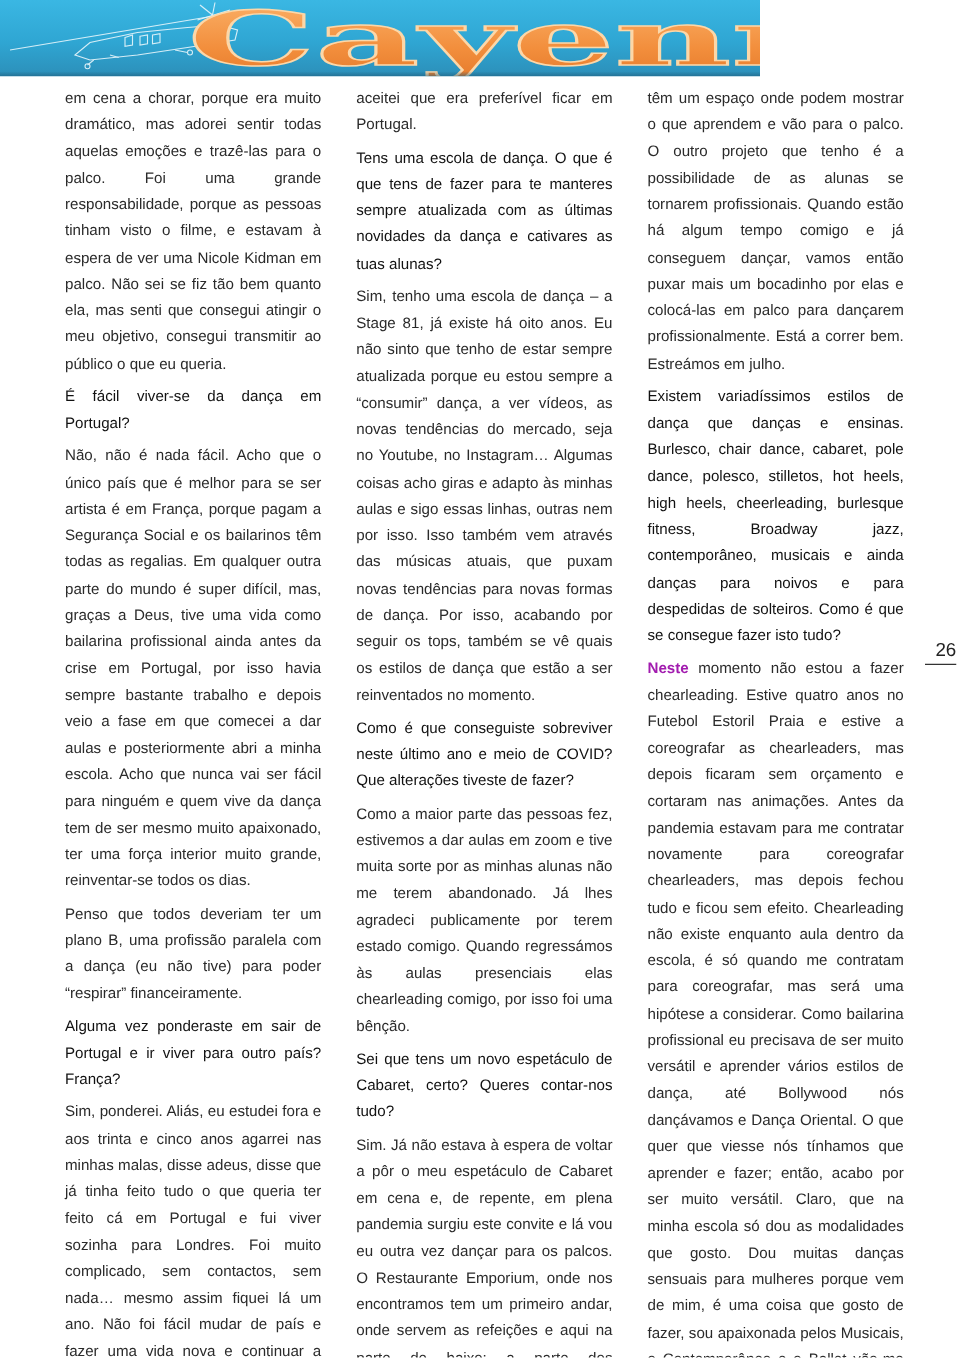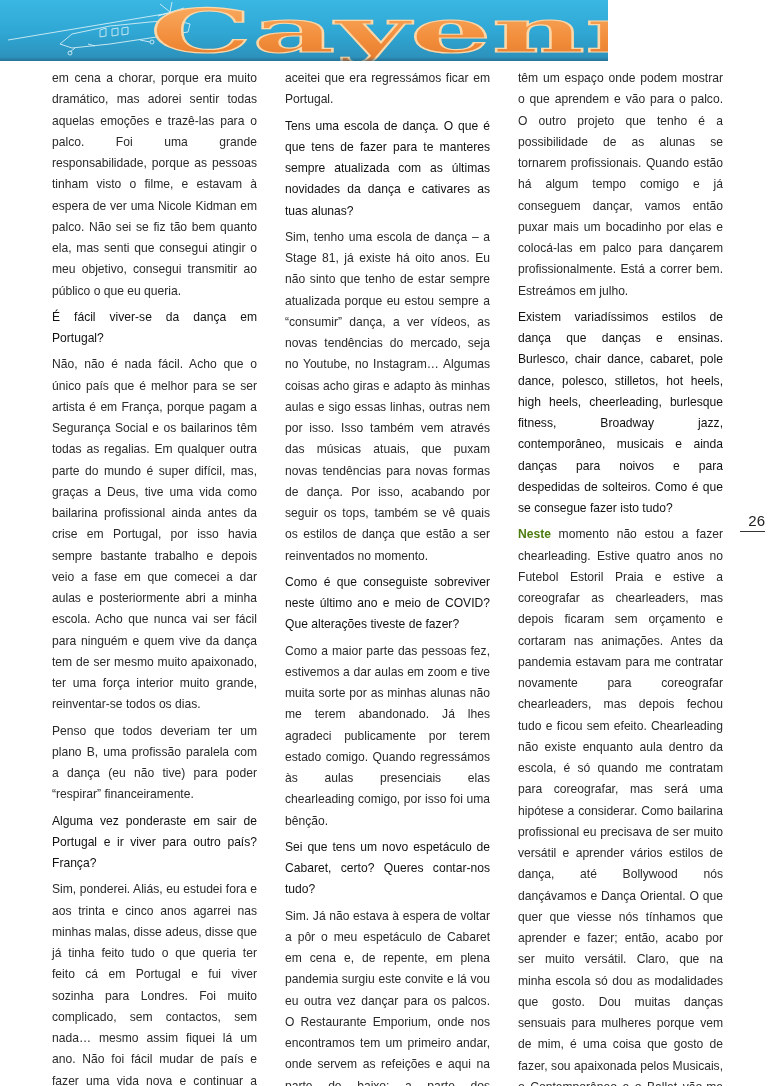--- a/index.html
+++ b/index.html
@@ -28,21 +28,21 @@
     .col {
       position: absolute; top: 63px; width: 215px;
       font-size: 12.1px; line-height: 21.25px;
       text-align: justify; text-align-last: auto;
     }
     .col p { margin: 5px; }
     .col p.q { font-weight: normal; color: #111; }
     .col1 { left: 47px; }
     .col2 { left: 280px; }
     .col3 { left: 513px; }
-    .col p .b { font-weight: bold; color: #4d7c0f; }
+    .col p .b { font-weight: bold; color: #a21caf; }
     .pagenum {
       position: absolute; left: 740px; top: 512px; width: 25px;
       font-size: 15px; color: #222; text-align: right;
       border-bottom: 1.2px solid #333; padding-bottom: 2px;
     }
   </style>
 </head>
 <body>
 
 <div class="header">
@@ -83,21 +83,21 @@
 
 <div class="col col1">
     <p>em cena a chorar, porque era muito dramático, mas adorei sentir todas aquelas emoções e trazê-las para o palco. Foi uma grande responsabilidade, porque as pessoas tinham visto o filme, e estavam à espera de ver uma Nicole Kidman em palco. Não sei se fiz tão bem quanto ela, mas senti que consegui atingir o meu objetivo, consegui transmitir ao público o que eu queria.</p>
     <p class="q">É fácil viver-se da dança em Portugal?</p>
     <p>Não, não é nada fácil. Acho que o único país que é melhor para se ser artista é em França, porque pagam a Segurança Social e os bailarinos têm todas as regalias. Em qualquer outra parte do mundo é super difícil, mas, graças a Deus, tive uma vida como bailarina profissional ainda antes da crise em Portugal, por isso havia sempre bastante trabalho e depois veio a fase em que comecei a dar aulas e posteriormente abri a minha escola. Acho que nunca vai ser fácil para ninguém e quem vive da dança tem de ser mesmo muito apaixonado, ter uma força interior muito grande, reinventar-se todos os dias.</p>
     <p>Penso que todos deveriam ter um plano B, uma profissão paralela com a dança (eu não tive) para poder “respirar” financeiramente.</p>
     <p class="q">Alguma vez ponderaste em sair de Portugal e ir viver para outro país? França?</p>
     <p>Sim, ponderei. Aliás, eu estudei fora e aos trinta e cinco anos agarrei nas minhas malas, disse adeus, disse que já tinha feito tudo o que queria ter feito cá em Portugal e fui viver sozinha para Londres. Foi muito complicado, sem contactos, sem nada… mesmo assim fiquei lá um ano. Não foi fácil mudar de país e fazer uma vida nova e continuar a seguir a dança num lugar completamente diferente do meu, sem saber onde ir, com quem comunicar, as portas certas para bater…, mas tentei e</p>
   </div>
 <div class="col col2">
-    <p>aceitei que era regressámos ficar em Portugal.</p>
+    <p>aceitei que era preferível ficar em Portugal.</p>
     <p class="q">Tens uma escola de dança. O que é que tens de fazer para te manteres sempre atualizada com as últimas novidades da dança e cativares as tuas alunas?</p>
     <p>Sim, tenho uma escola de dança – a Stage 81, já existe há oito anos. Eu não sinto que tenho de estar sempre atualizada porque eu estou sempre a “consumir” dança, a ver vídeos, as novas tendências do mercado, seja no Youtube, no Instagram… Algumas coisas acho giras e adapto às minhas aulas e sigo essas linhas, outras nem por isso. Isso também vem através das músicas atuais, que puxam novas tendências para novas formas de dança. Por isso, acabando por seguir os tops, também se vê quais os estilos de dança que estão a ser reinventados no momento.</p>
     <p class="q">Como é que conseguiste sobreviver neste último ano e meio de COVID? Que alterações tiveste de fazer?</p>
     <p>Como a maior parte das pessoas fez, estivemos a dar aulas em zoom e tive muita sorte por as minhas alunas não me terem abandonado. Já lhes agradeci publicamente por terem estado comigo. Quando regressámos às aulas presenciais elas chearleading comigo, por isso foi uma bênção.</p>
     <p class="q">Sei que tens um novo espetáculo de Cabaret, certo? Queres contar-nos tudo?</p>
     <p>Sim. Já não estava à espera de voltar a pôr o meu espetáculo de Cabaret em cena e, de repente, em plena pandemia surgiu este convite e lá vou eu outra vez dançar para os palcos. O Restaurante Emporium, onde nos encontramos tem um primeiro andar, onde servem as refeições e aqui na parte de baixo: a parte dos espetáculos, com um palco, onde tocam bandas e fazem-se shows de cabaret. O Cabaret Extravaganza chama-se Divinity. Somos três mulheres com personalidades diferentes e quero mostrar o poder e empoderamento feminino. Tenho uma surpresa que são duas alunas minhas, que estão a estagiar e vão entrar em alguns números. Isto é um projeto novo da escola, onde existe essa plataforma - as alunas não só aprendem a dançar, mas</p>
   </div>
 <div class="col col3">
     <p>têm um espaço onde podem mostrar o que aprendem e vão para o palco. O outro projeto que tenho é a possibilidade de as alunas se tornarem profissionais. Quando estão há algum tempo comigo e já conseguem dançar, vamos então puxar mais um bocadinho por elas e colocá-las em palco para dançarem profissionalmente. Está a correr bem. Estreámos em julho.</p>
     <p class="q">Existem variadíssimos estilos de dança que danças e ensinas. Burlesco, chair dance, cabaret, pole dance, polesco, stilletos, hot heels, high heels, cheerleading, burlesque fitness, Broadway jazz, contemporâneo, musicais e ainda danças para noivos e para despedidas de solteiros. Como é que se consegue fazer isto tudo?</p>

